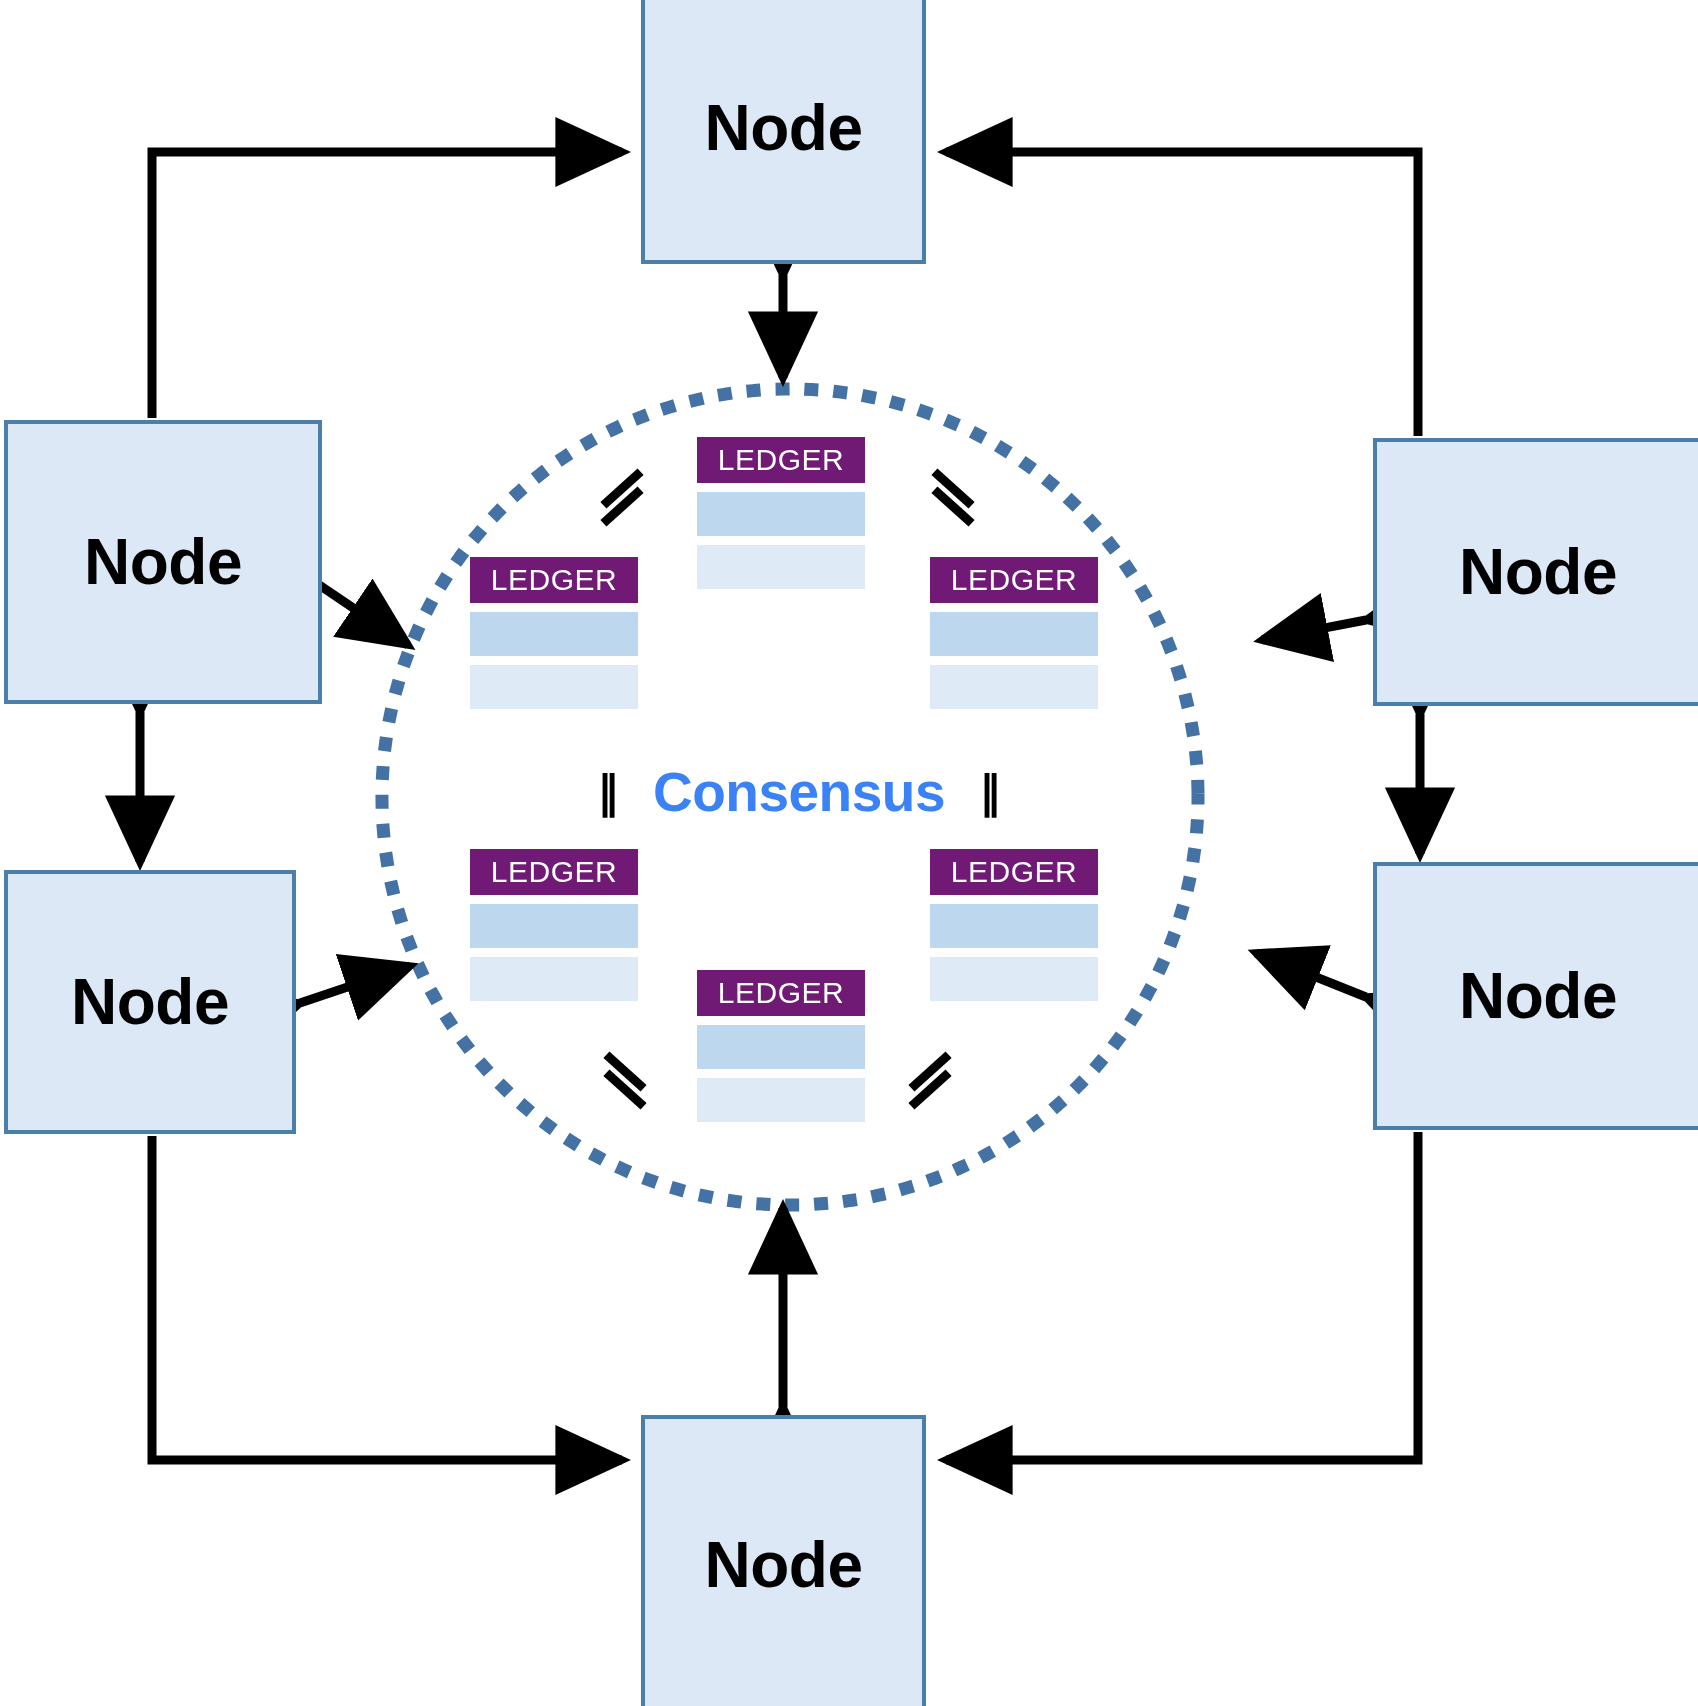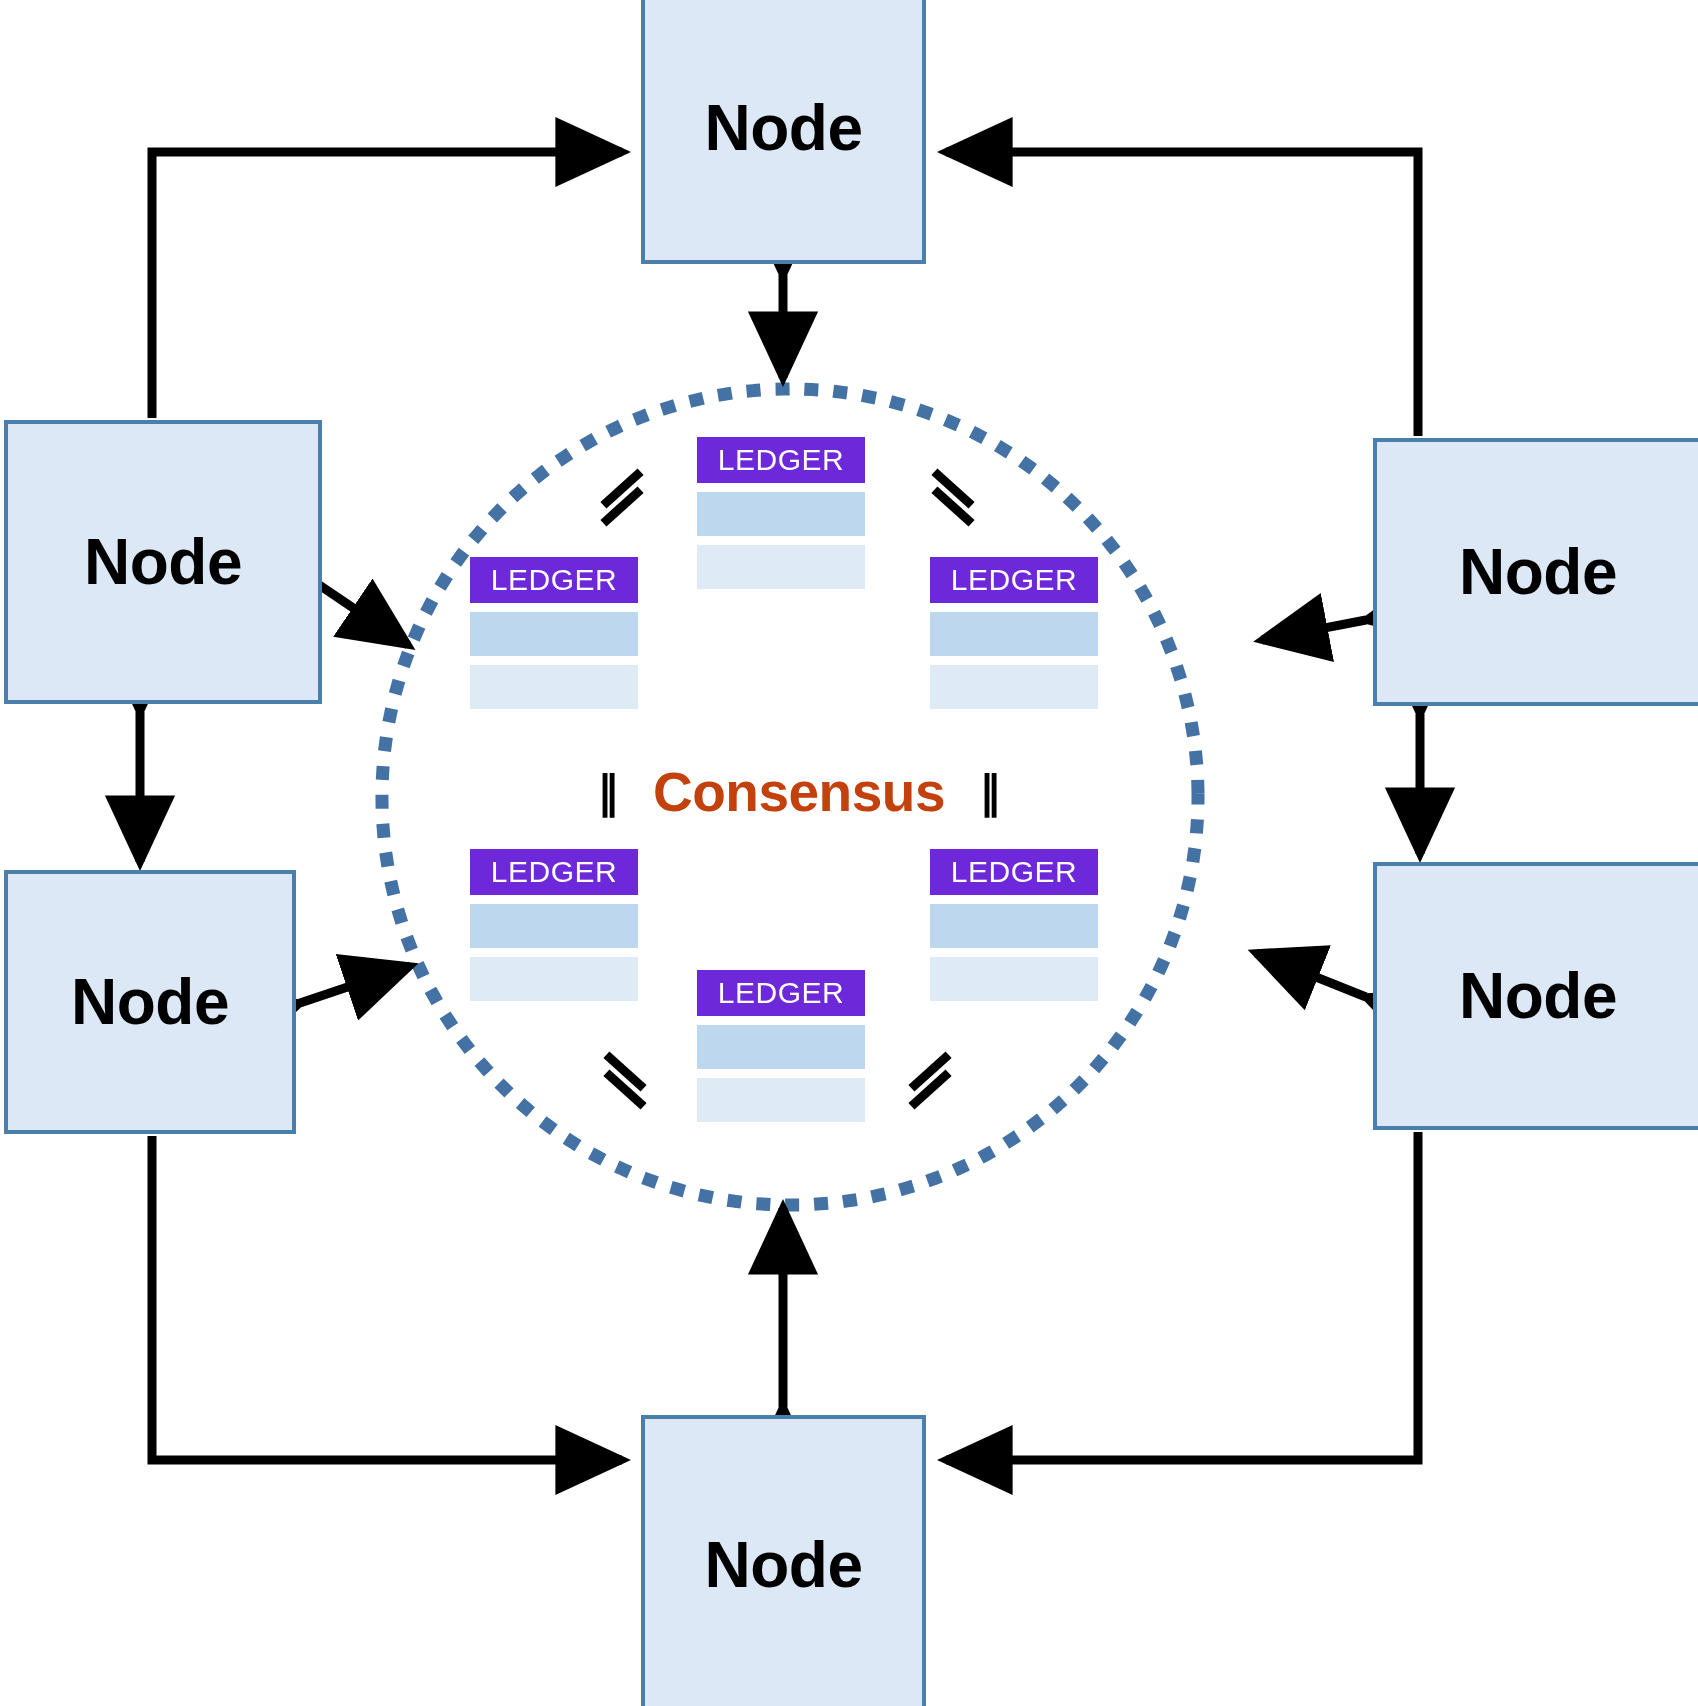--- a/index.html
+++ b/index.html
@@ -19,37 +19,37 @@
   #node-left-dn  {left:4px;   top:870px;   width:292px; height:264px; font-size:64px;}
   #node-right-up {left:1373px;top:438px;   width:330px; height:268px; font-size:64px;}
   #node-right-dn {left:1373px;top:862px;   width:330px; height:268px; font-size:64px;}
   #node-bottom   {left:641px; top:1415px;  width:285px; height:300px; font-size:64px;}
 
   
   #wires{position:absolute;left:0;top:0;width:1698px;height:1706px;pointer-events:none;}
 
   
   .ledger{position:absolute;width:168px;}
-  .ledger .hdr{background:#6d28d9;color:#ffffff;font-size:30px;
+  .ledger .hdr{background:#701a75;color:#ffffff;font-size:30px;
                height:46px;line-height:46px;text-align:center;
                letter-spacing:0.5px;font-weight:normal;}
   .ledger .r2{background:#bdd7ee;height:44px;margin-top:9px;}
   .ledger .r3{background:#deeaf6;height:44px;margin-top:9px;}
 
   #ledger-top   {left:697px;  top:437px;}
   #ledger-ul    {left:470px;  top:557px;}
   #ledger-ur    {left:930px;  top:557px;}
   #ledger-ll    {left:470px;  top:849px;}
   #ledger-lr    {left:930px;  top:849px;}
   #ledger-bot   {left:697px;  top:970px;}
 
   
   #consensus-row{position:absolute;left:519px;top:757px;width:560px;height:70px;
                  display:flex;align-items:center;justify-content:center;gap:34px;}
-  #consensus-label{font-size:55px;font-weight:bold;color:#c2410c;line-height:1;
+  #consensus-label{font-size:55px;font-weight:bold;color:#3b82f6;line-height:1;
                    letter-spacing:-0.5px;white-space:nowrap;}
   .eqv{font-size:44px;font-weight:bold;color:#000;line-height:1;
        font-family:"DejaVu Sans",sans-serif;}
 
   
   .eqs{position:absolute;width:54px;height:54px;}
   .eqs i{position:absolute;display:block;width:50px;height:9px;background:#000;}
   .eqs.lean-r i:nth-child(1){top:12px;left:0;transform:rotate(-42deg);}
   .eqs.lean-r i:nth-child(2){top:30px;left:0;transform:rotate(-42deg);}
   .eqs.lean-l i:nth-child(1){top:12px;left:0;transform:rotate(42deg);}

